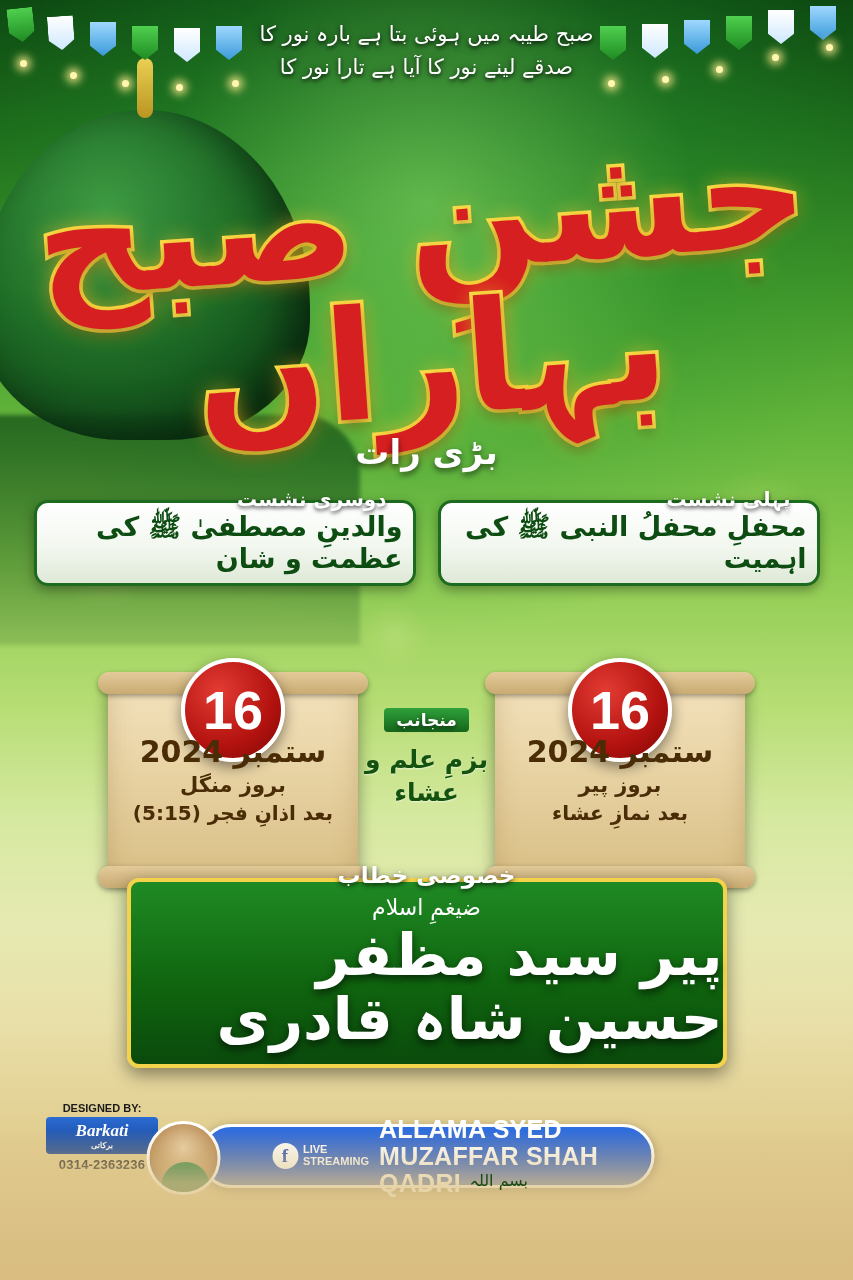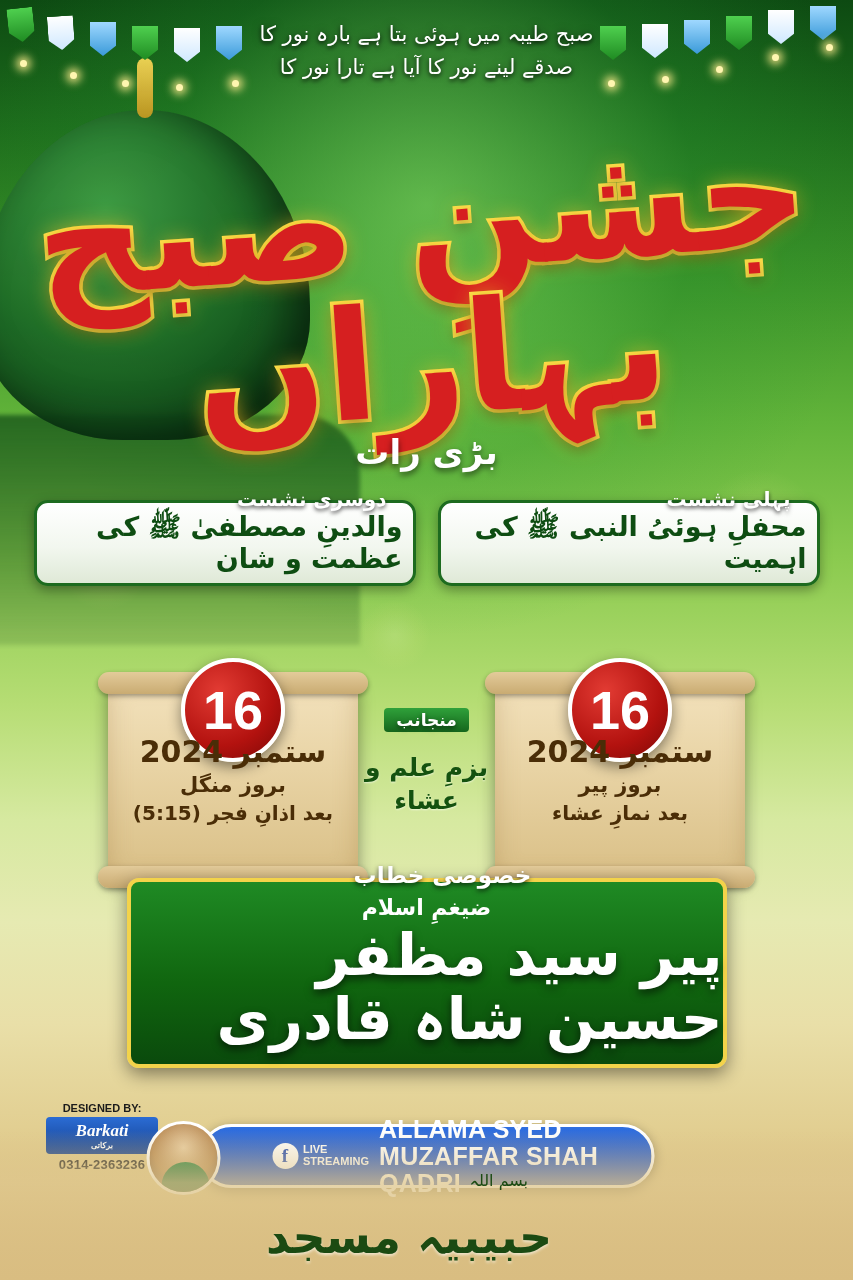--- a/index.html
+++ b/index.html
@@ -153,43 +153,42 @@
   }
   .center-tag {
     position: absolute; top: 68px; left: 50%; transform: translateX(-50%);
     width: 150px; text-align: center; direction: rtl;
     color: #ffffff; font-weight: bold;
     font-family: "DejaVu Sans", "Liberation Sans", sans-serif;
     text-shadow: 0 2px 5px rgba(0,0,0,0.6);
   }
   .center-tag .small {
     display: inline-block; background: linear-gradient(180deg,#2fa13a,#15661c);
-    padding: 2px 12px; border-radius: 4px; font-size: 17px; margin-bottom: 20px;
+    padding: 2px 12px; border-radius: 4px; font-size: 17px; margin-bottom: 12px;
   }
   .center-tag .big { font-size: 25px; line-height: 1.3; color: #14520f; text-shadow: 0 1px 2px rgba(255,255,255,0.6); }
   
   .speaker-panel {
     position: absolute; top: 878px; left: 50%; transform: translateX(-50%);
     width: 600px; height: 190px;
     background: linear-gradient(180deg,#1f8a24 0%,#10660f 55%,#0a4a0c 100%);
     border: 4px solid #f3d34a;
     border-radius: 12px;
     box-shadow: 0 6px 18px rgba(0,0,0,0.45);
     display: flex; flex-direction: column; align-items: center; justify-content: center;
   }
   .khitab {
     position: absolute; top: -20px; left: 50%; transform: translateX(-50%);
     direction: rtl; color: #ffffff; font-size: 23px; font-weight: bold;
     text-shadow: 0 2px 5px rgba(0,0,0,0.7);
     font-family: "DejaVu Sans", "Liberation Sans", sans-serif;
     white-space: nowrap;
-    margin-left: 16px;
   }
   .speaker-title {
-    direction: rtl; color: #ffffff; font-size: 22px; font-weight: bold;
+    direction: rtl; color: #ffffff; font-size: 22px; font-weight: normal;
     font-family: "DejaVu Sans", "Liberation Sans", sans-serif;
     margin-bottom: 4px;
     text-align: center;
   }
   .speaker-name {
     direction: rtl; color: #ffffff; font-size: 58px; font-weight: bold;
     font-family: "DejaVu Sans", "Liberation Sans", sans-serif;
     text-shadow: 0 4px 8px rgba(0,0,0,0.6); line-height: 1.1;
   }
   
@@ -235,21 +234,21 @@
     font-family: "Liberation Serif", serif;
   }
   .live-text { color: #ffffff; font-size: 11px; font-weight: bold; line-height: 1.05; }
   .speaker-en {
     color: #ffffff; font-size: 25px; font-weight: bold; line-height: 1.08;
     letter-spacing: 0.3px;
   }
   
   .venue {
     position: absolute; bottom: 0; left: 0; width: 818px; height: 86px;
-    display: flex; align-items: center; justify-content: center;
+    display: flex; align-items: center; 
     direction: rtl; gap: 16px;
   }
   .venue-main {
     font-size: 46px; font-weight: bold; color: #1b4a12;
     font-family: "DejaVu Sans", "Liberation Sans", sans-serif;
     text-shadow: 0 2px 3px rgba(255,255,255,0.55);
   }
   .venue-sub {
     font-size: 30px; font-weight: bold; color: #1b4a12;
     font-family: "DejaVu Sans", "Liberation Sans", sans-serif;
@@ -310,21 +309,21 @@
   </div>
 
   <div class="title-wrap">
     <div class="title-main">جشنِ صبح بہاراں</div>
   </div>
   <div class="title-sub">بڑی رات</div>
 
   <div class="sessions">
     <div class="session">
       <div class="session-label">پہلی نشست</div>
-      <div class="session-text">محفلِ ہوئیُ النبی ﷺ کی اہمیت</div>
+      <div class="session-text">محفلِ محفلُ النبی ﷺ کی اہمیت</div>
     </div>
     <div class="session">
       <div class="session-label">دوسری نشست</div>
       <div class="session-text">والدینِ مصطفیٰ ﷺ کی عظمت و شان</div>
     </div>
   </div>
 
   <div class="scrolls">
 
     <div class="scroll scroll-right">
@@ -377,16 +376,15 @@
     </div>
     <div class="speaker-en">
       <div>ALLAMA SYED</div>
       <div>MUZAFFAR SHAH QADRI</div>
     </div>
   </div>
 
   <div class="sand"></div>
   <div class="venue">
     <div class="venue-mark">بسم اللہ</div>
-    <div class="venue-main">حبیبیہ مسجد</div>
   </div>
 
 </div>
 
 </body></html>

